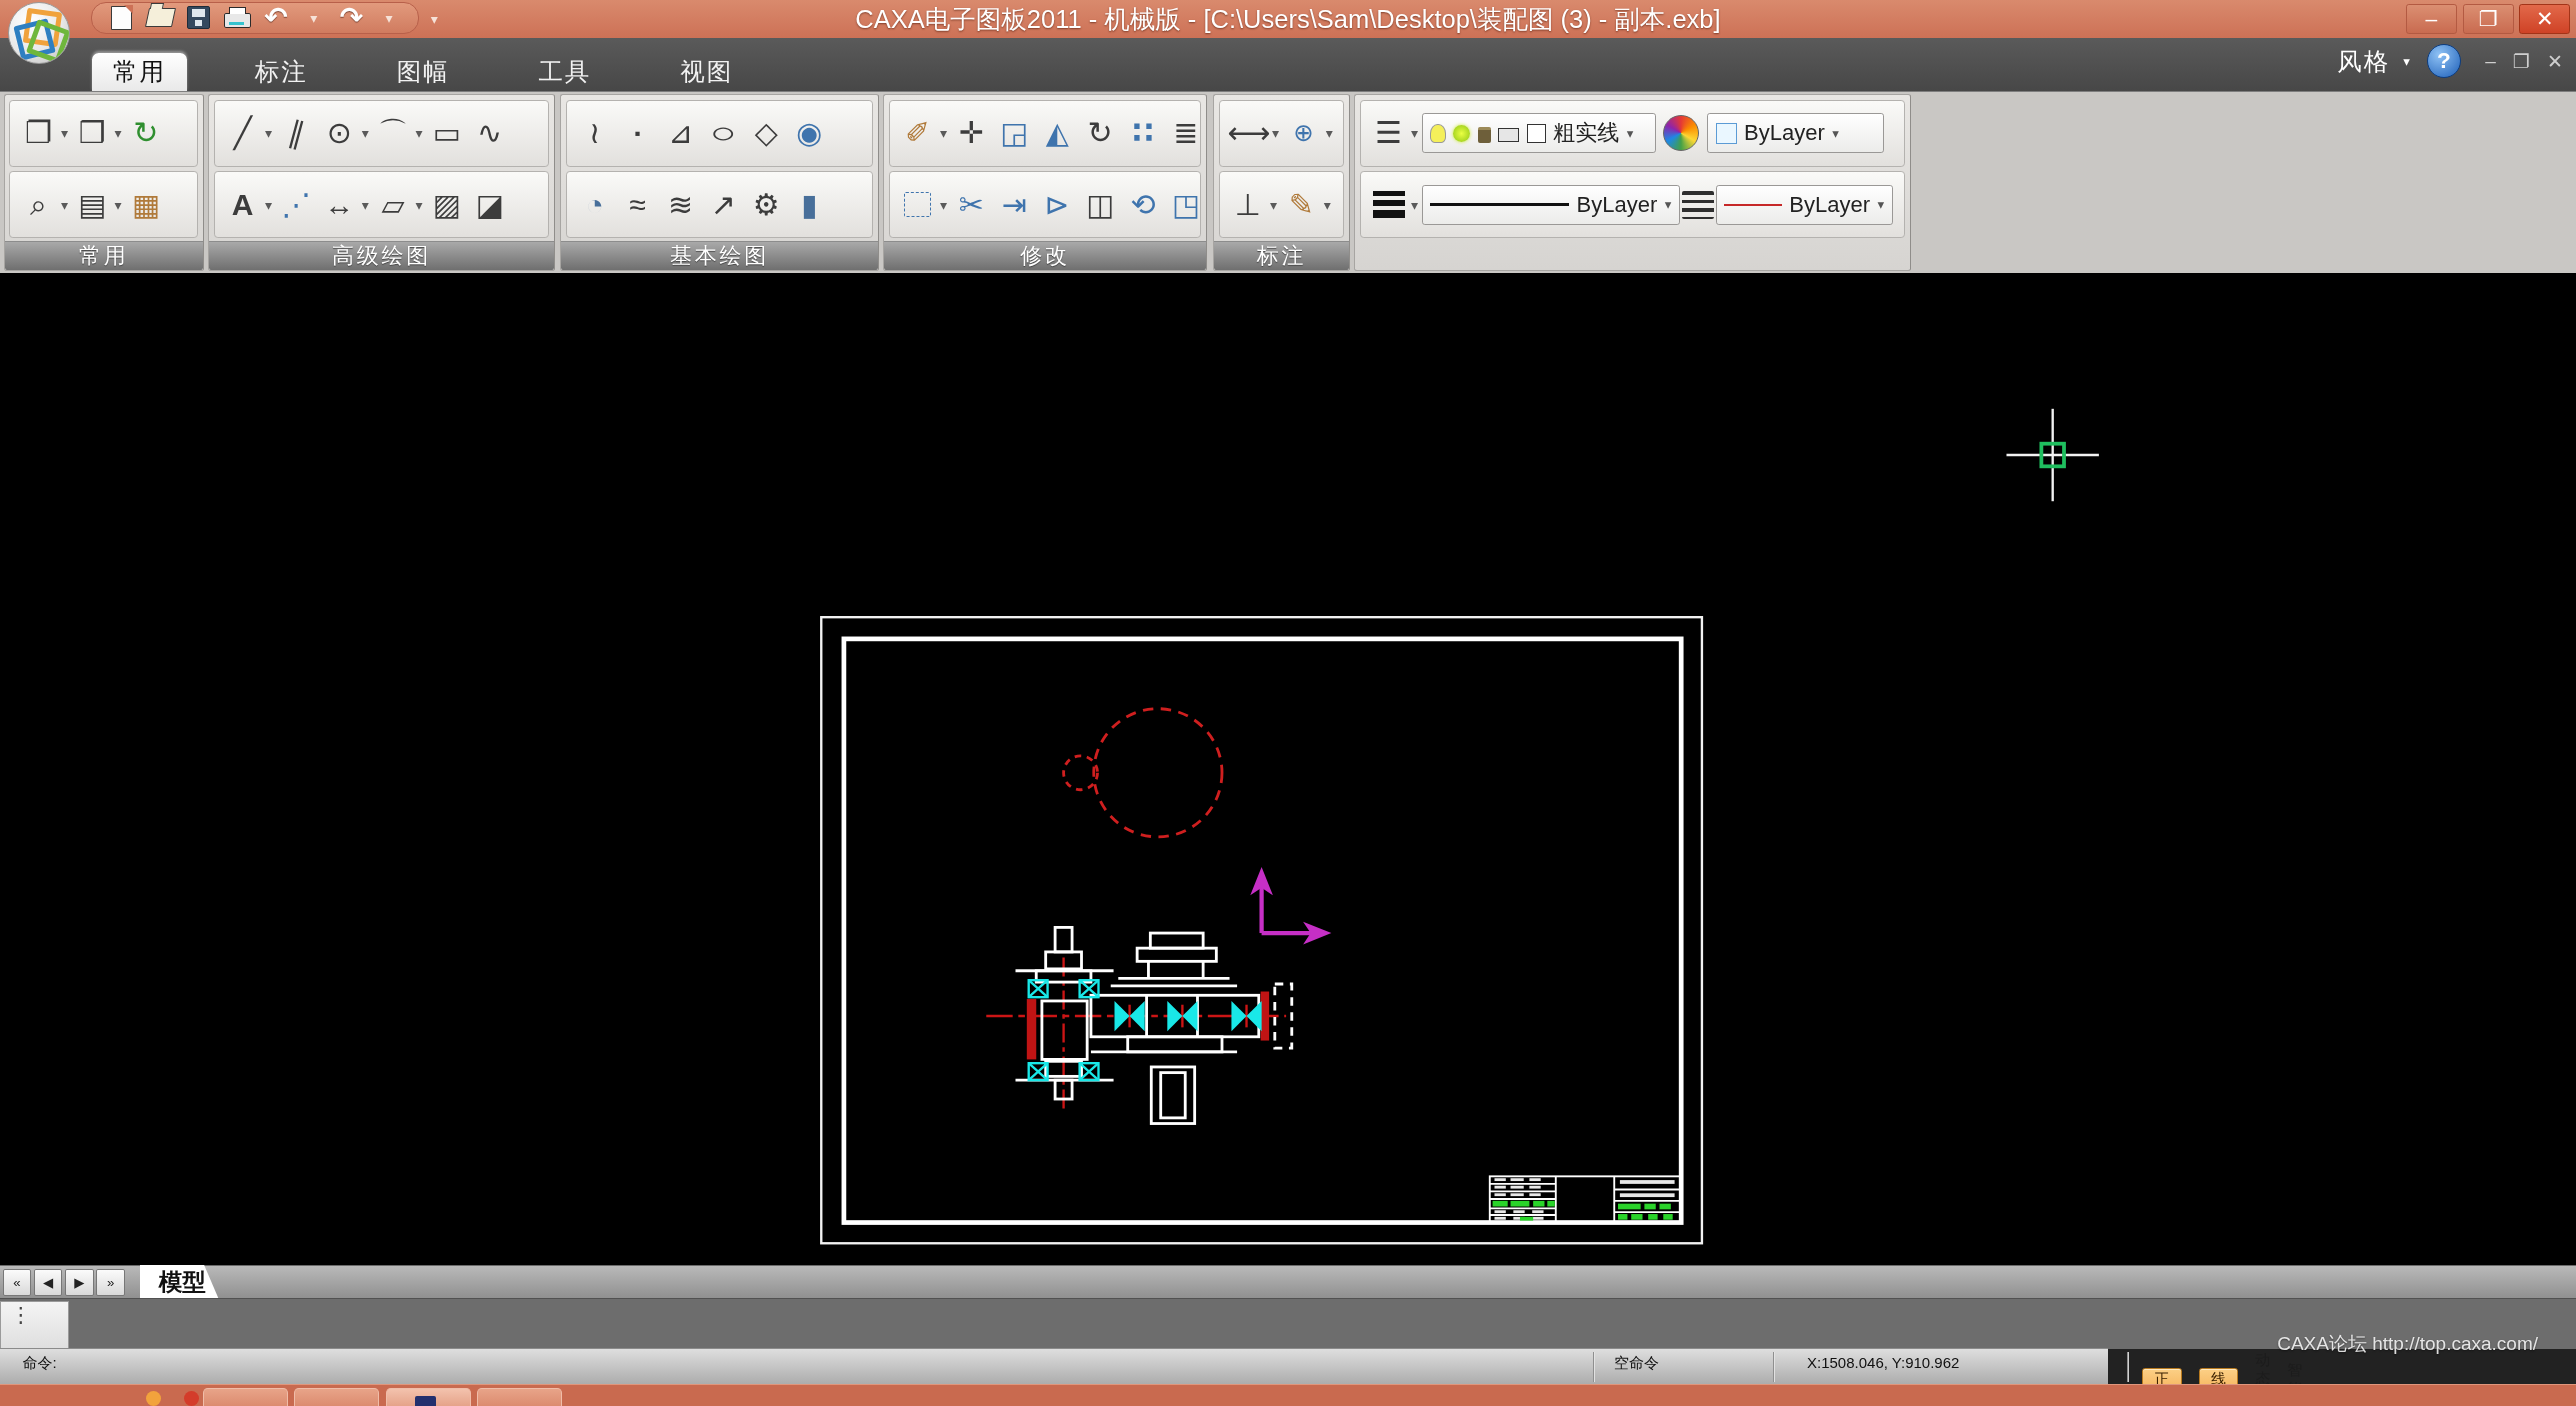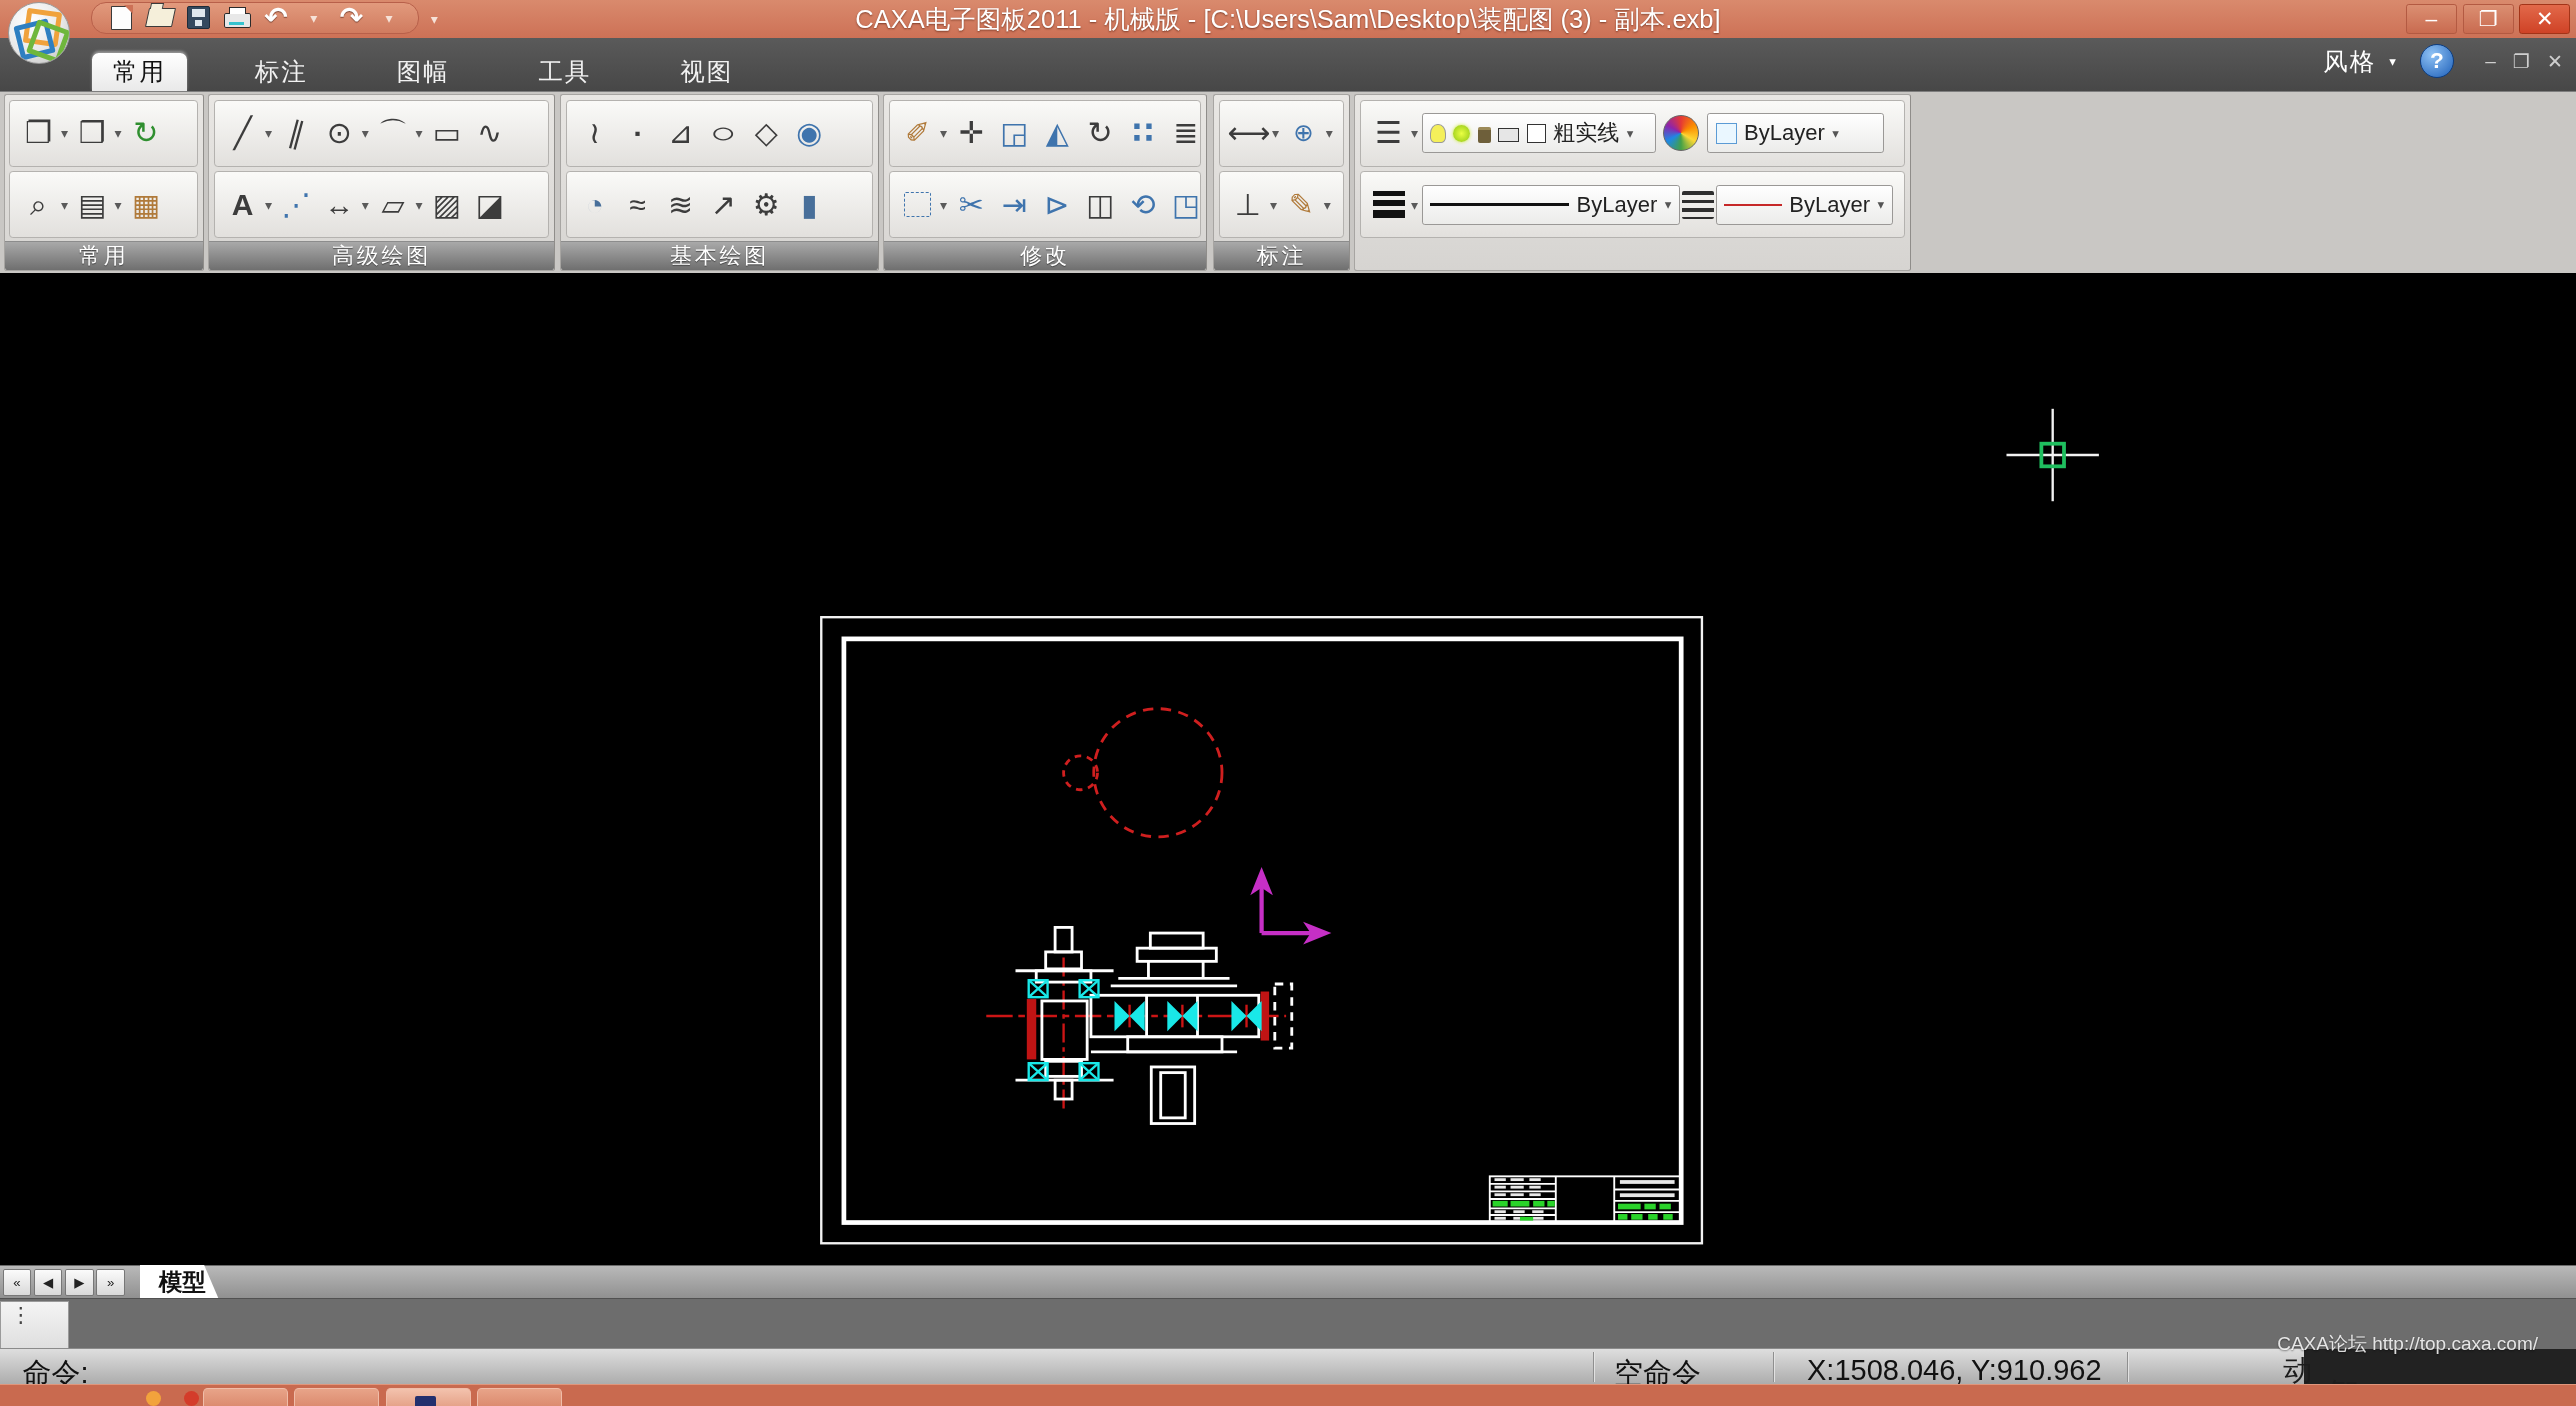--- a/index.html
+++ b/index.html
@@ -42,21 +42,21 @@
     border-radius:2.8px;background:linear-gradient(#db8f72,#c96b50);border:0.9px solid #b35a42;}
   .wbtn.close{background:linear-gradient(#e2694a,#cf4226);border-color:#a33418;}
 
   
   .menubar{position:absolute;left:0;top:38px;width:2576px;height:53px;
     background:linear-gradient(#5a5a5a,#474747);}
   .menu-tabs{position:absolute;left:92px;top:0;height:53px;display:flex;align-items:flex-end;}
   .mtab{height:38px;line-height:38px;padding:0 21px;margin-right:47px;color:#f2f2f2;font-size:24.5px;letter-spacing:1.9px;}
   .mtab.active{background:linear-gradient(#ffffff,#e9e9e9);color:#111;border-radius:6.6px 6.6px 0 0;
     box-shadow:0 -1.9px 2.8px rgba(255,255,255,.4);}
-  .menu-right{position:absolute;right:13.2px;top:0;height:46px;display:flex;align-items:center;gap:22px;}
+  .menu-right{position:absolute;right:13.2px;top:0;height:46px;display:flex;align-items:center;gap:15px;}
   .style-btn{color:#fff;font-size:24.5px;letter-spacing:1.9px;display:flex;align-items:center;gap:9.4px;}
   .help-btn{width:32px;height:32px;border-radius:50%;background:radial-gradient(circle at 35% 30%,#8fc2f5,#1d5fb8);
     border:1.9px solid #0d3d80;color:#fff;font-size:22.6px;font-weight:bold;display:flex;align-items:center;justify-content:center;}
   .mdi{display:flex;gap:17px;color:#cfcfcf;font-size:19px;margin-left:9.4px;}
   .drop::after{content:"▾";color:inherit;font-size:13.2px;margin-left:3.8px;vertical-align:middle;}
 
   
   .ribbon{position:absolute;left:0;top:91px;width:2576px;height:183px;background:#c9c7c4;border-top:0.9px solid #7e7e7e;}
   .rgroup{position:absolute;top:1.9px;bottom:3.8px;background:linear-gradient(#e9e7e4,#d6d4d1);
     border:0.9px solid #a7a5a2;border-right:1.9px solid #8f8d8a;border-radius:2.8px;}
@@ -107,22 +107,22 @@
   .sheet-tab{margin-left:15px;height:33px;padding:0 13.2px 0 19px;background:#fff;color:#111;font-size:23.6px;font-weight:bold;
     display:flex;align-items:center;clip-path:polygon(0 0,calc(100% - 15px) 0,100% 100%,0 100%);
     border-bottom:2.8px solid #e8a33d;}
 
   
   .cmdstrip{position:absolute;left:0;top:1298px;width:2576px;height:50px;background:#6d6d6d;border-top:0.9px solid #515151;}
   .cmd-grip{position:absolute;left:0;top:1.9px;width:58px;height:46px;background:linear-gradient(#f4f4f4,#dcdcdc);
     border:0.9px solid #9a9a9a;color:#444;font-size:21px;line-height:13.2px;padding:5.7px 0 0 9.4px;letter-spacing:0;}
 
   
-  .statusbar{position:absolute;left:0;top:1348px;width:2304px;height:36px;
-    background:linear-gradient(#dedede,#ababab);border-top:0.9px solid #8b8b8b;color:#111;font-size:29px;}
+  .statusbar{position:absolute;left:0;top:1348px;width:2108px;height:36px;
+    background:linear-gradient(#dedede,#ababab);border-top:0.9px solid #8b8b8b;color:#111;font-size:15px;}
   .sb-prompt{position:absolute;left:22.6px;top:4.7px;}
   .sb-sep{position:absolute;top:2.8px;bottom:2.8px;width:0.9px;background:#8f8f8f;box-shadow:0.9px 0 0 #e6e6e6;}
   .sb-empty{position:absolute;left:1614px;top:4.7px;font-family:Liberation Mono, monospace;}
   .sb-coords{position:absolute;left:1807px;top:4.7px;}
   .sb-toggles{position:absolute;left:2142px;top:1.9px;display:flex;align-items:center;gap:17px;}
   .sb-btn{padding:0.9px 11.3px;border:0.9px solid #b87a1f;border-radius:2.8px;color:#3a2000;
     background:linear-gradient(#fcd086,#ef9c3a);box-shadow:inset 0 0.9px 0 #ffe9bf;}
   .sb-text{color:#1c1c1c;}
   .watermark{position:absolute;right:38px;top:1331px;color:rgba(255,255,255,.85);font-size:19px;
     text-shadow:0 0.9px 1.9px rgba(0,0,0,.45);z-index:40;}

